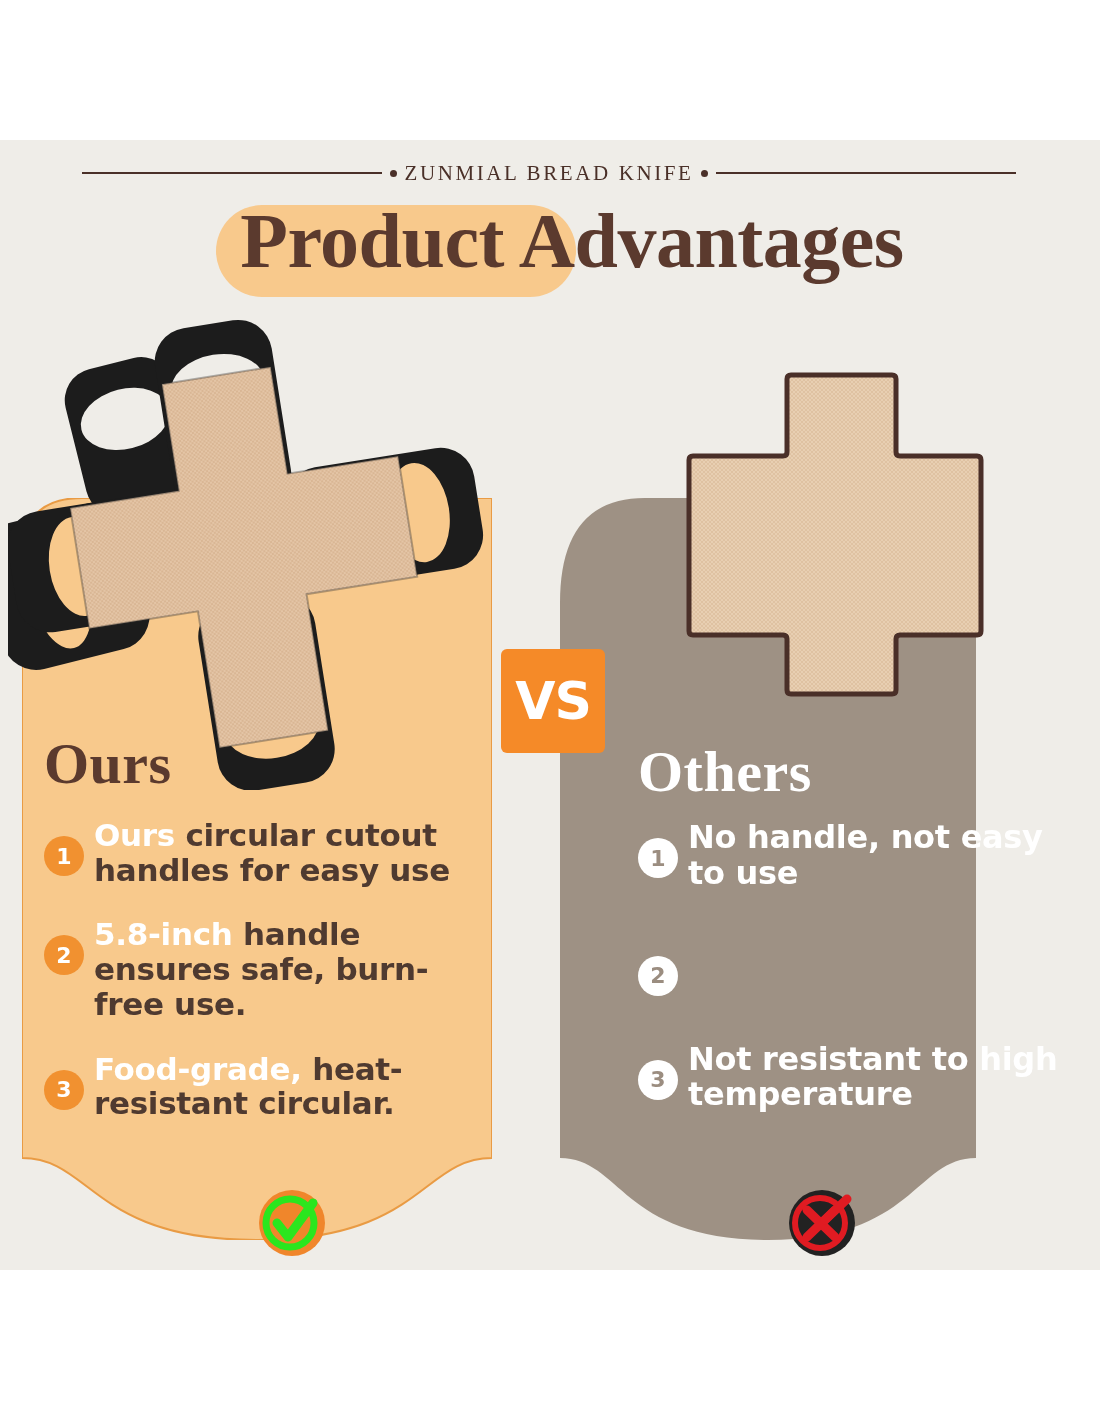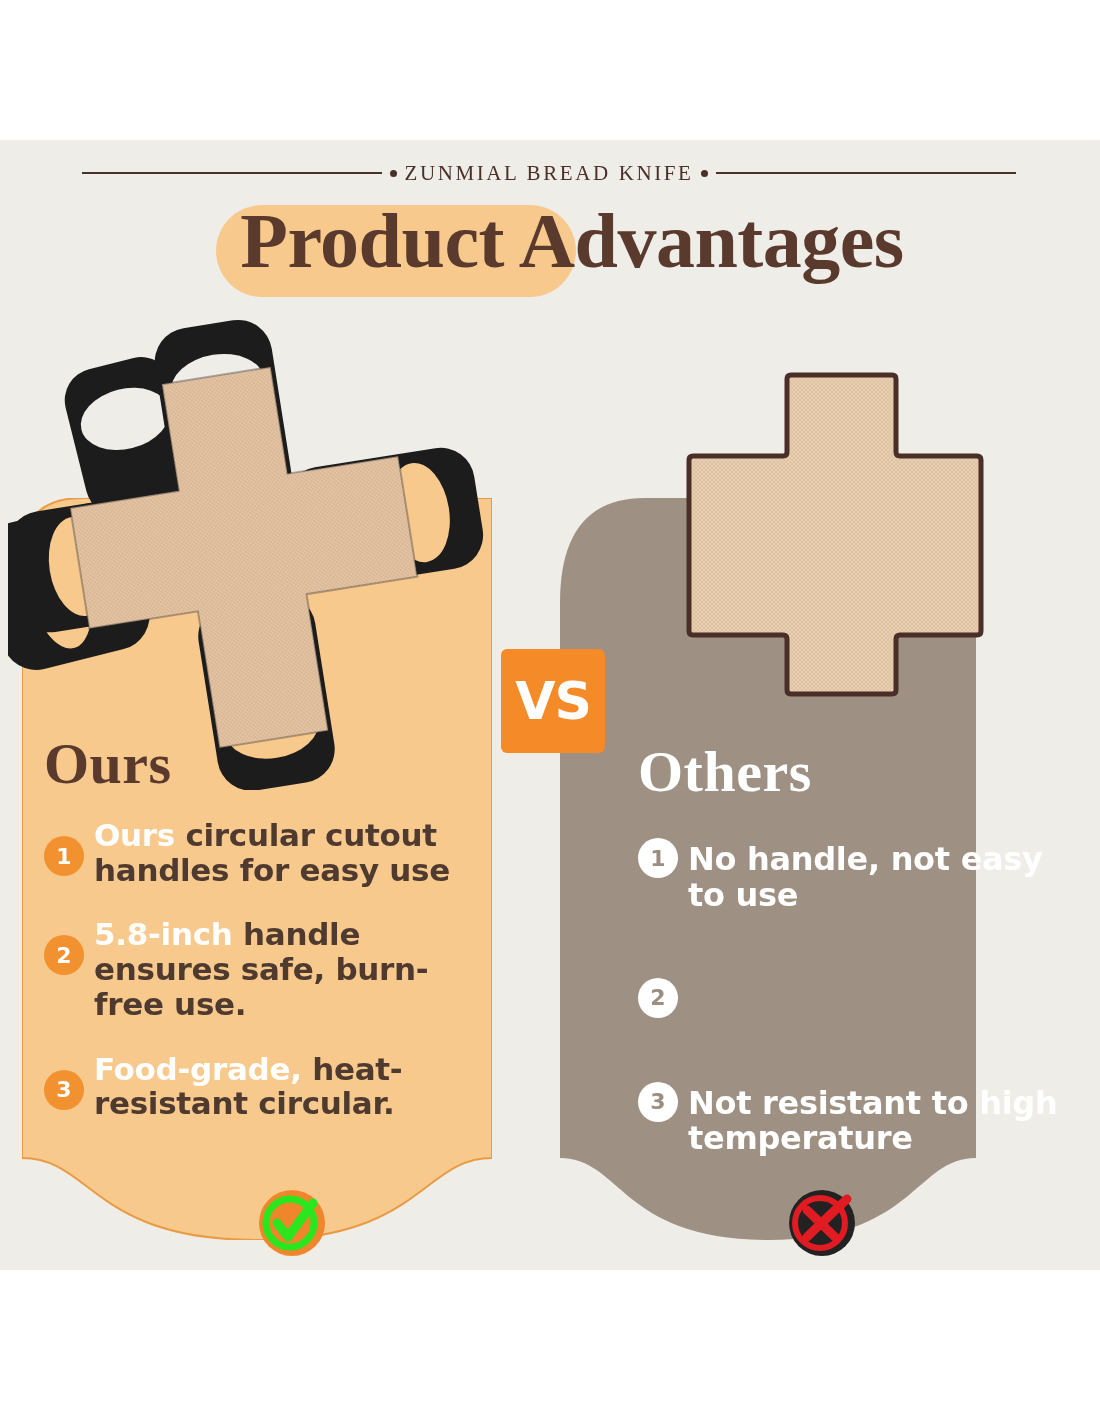--- a/index.html
+++ b/index.html
@@ -188,21 +188,21 @@
 
   .feature-text {
     flex: 1 1 auto;
     font-family: "DejaVu Sans", sans-serif;
     font-weight: bold;
     font-size: 31px;
     line-height: 1.12;
     letter-spacing: -0.3px;
   }
   #list-ours .feature-text { color: #4F3A30; }
-  #list-others .feature-text { color: #FFFFFF; font-size: 32px; margin-top: 22px; }
+  #list-others .feature-text { color: #FFFFFF; font-size: 32px; }
 
   .hl { color: #FFFFFF; }
 
   
   #vs-badge {
     position: absolute;
     left: 501px;
     top: 649px;
     width: 104px;
     height: 104px;

